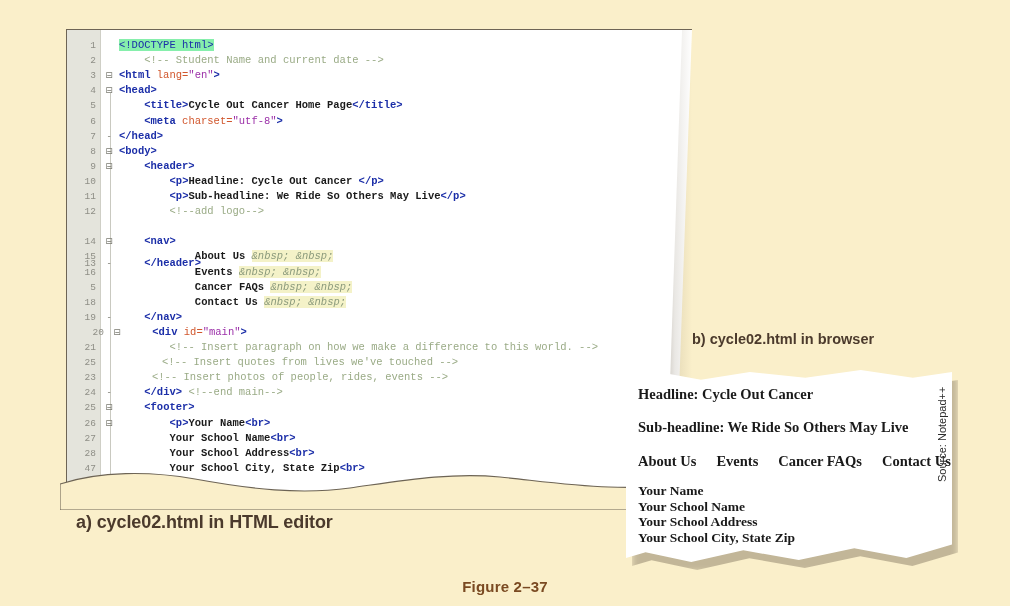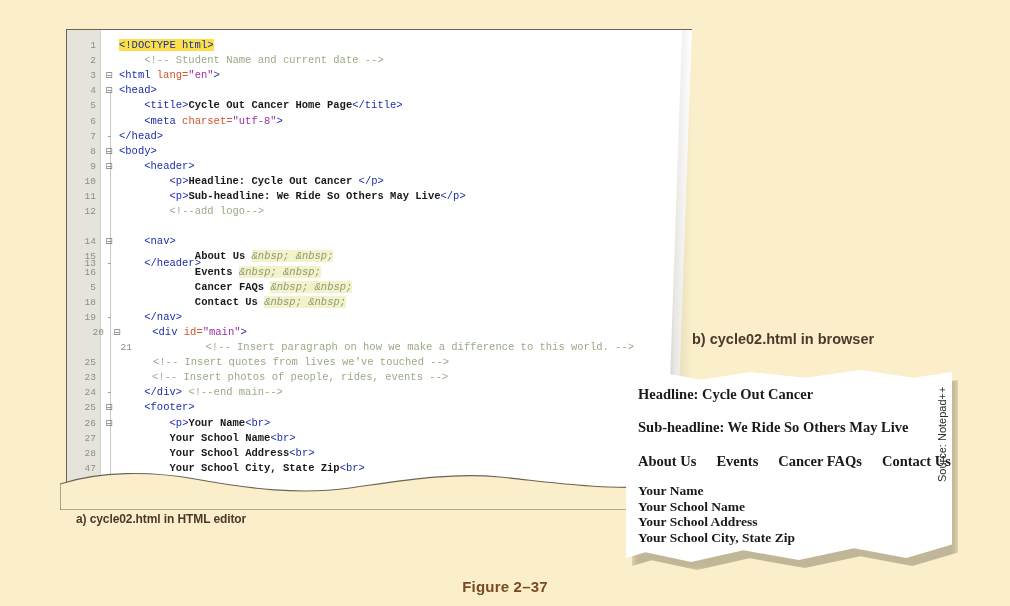--- a/index.html
+++ b/index.html
@@ -100,27 +100,27 @@
     font-size: 9px;
     line-height: 15.1px;
     font-family: "DejaVu Sans", sans-serif;
   }
   .codetext {
     position: absolute;
     left: 53px;
     top: 0;
     line-height: 15.1px;
   }
-  .tag      { color: #1b2ea8; }
+  .tag      { color: #1b2ea8; font-weight: bold; }
   .attr     { color: #d1562c; }
   .val      { color: #9b2fa8; }
   .comment  { color: #9aab86; }
   .txt      { color: #1a1a1a; font-weight: bold; }
   .ent      { color: #8b9a7c; font-style: italic; background: #f4f2c8; }
-  .sel      { background: #fde047; color: #1b2ea8; }
+  .sel      { background: #86efac; color: #1b2ea8; }
 
   
   #editor-tear {
     position: absolute;
     left: 60px;
     top: 470px;
     width: 640px;
     height: 40px;
     pointer-events: none;
   }
@@ -184,21 +184,21 @@
     font-weight: bold;
     line-height: 15.5px;
     margin: 0;
   }
 
   
   #caption-a {
     position: absolute;
     left: 76px;
     top: 512px;
-    font-size: 12px;
+    font-size: 18px;
     font-weight: bold;
     color: #4b3a2c;
     letter-spacing: -0.1px;
   }
   #caption-b {
     position: absolute;
     left: 692px;
     top: 330px;
     width: 190px;
     font-size: 14.5px;
@@ -251,22 +251,22 @@
       <div class="code-row" style="top: 160px;"><span class="ln">11</span><span class="codetext" style="left: 103.56px;"><span class="tag">&lt;p&gt;</span><span class="txt">Sub-headline: We Ride So Others May Live</span><span class="tag">&lt;/p&gt;</span></span></div>
       <div class="code-row" style="top: 175.1px;"><span class="ln">12</span><span class="codetext" style="left: 103.56px;"><span class="comment">&lt;!--add logo--&gt;</span></span></div>
       <div class="code-row" style="top: 190.2px; margin-top: 37px;"><span class="ln">13</span><span class="fold">-</span><span class="codetext" style="left: 78.28px;"><span class="tag">&lt;/header&gt;</span></span></div>
       <div class="code-row" style="top: 205.3px;"><span class="ln">14</span><span class="fold">⊟</span><span class="codetext" style="left: 78.28px;"><span class="tag">&lt;nav&gt;</span></span></div>
       <div class="code-row" style="top: 220.4px;"><span class="ln">15</span><span class="codetext" style="left: 128.84px;"><span class="txt">About Us </span><span class="ent">&amp;nbsp; &amp;nbsp;</span></span></div>
       <div class="code-row" style="top: 235.5px;"><span class="ln">16</span><span class="codetext" style="left: 128.84px;"><span class="txt">Events </span><span class="ent">&amp;nbsp; &amp;nbsp;</span></span></div>
       <div class="code-row" style="top: 250.6px;"><span class="ln">5</span><span class="codetext" style="left: 128.84px;"><span class="txt">Cancer FAQs </span><span class="ent">&amp;nbsp; &amp;nbsp;</span></span></div>
       <div class="code-row" style="top: 265.7px;"><span class="ln">18</span><span class="codetext" style="left: 128.84px;"><span class="txt">Contact Us </span><span class="ent">&amp;nbsp; &amp;nbsp;</span></span></div>
       <div class="code-row" style="top: 280.8px;"><span class="ln">19</span><span class="fold">-</span><span class="codetext" style="left: 78.28px;"><span class="tag">&lt;/nav&gt;</span></span></div>
       <div class="code-row" style="top: 295.9px; margin-left: 8px;"><span class="ln">20</span><span class="fold">⊟</span><span class="codetext" style="left: 78.28px;"><span class="tag">&lt;div </span><span class="attr">id=</span><span class="val">"main"</span><span class="tag">&gt;</span></span></div>
-      <div class="code-row" style="top: 311px; margin-left: 36px;"><span class="ln">21</span><span class="codetext" style="left: 103.56px;"><span class="comment">&lt;!-- Insert paragraph on how we make a difference to this world. --&gt;</span></span></div>
-      <div class="code-row" style="top: 326.1px;"><span class="ln">25</span><span class="codetext" style="left: 87px;"><span class="comment">&lt;!-- Insert quotes from lives we've touched --&gt;</span></span></div>
+      <div class="code-row" style="top: 311px;"><span class="ln">21</span><span class="codetext" style="left: 103.56px;"><span class="comment">&lt;!-- Insert paragraph on how we make a difference to this world. --&gt;</span></span></div>
+      <div class="code-row" style="top: 326.1px;"><span class="ln">25</span><span class="codetext" style="left: 96px;"><span class="comment">&lt;!-- Insert quotes from lives we've touched --&gt;</span></span></div>
       <div class="code-row" style="top: 341.2px;"><span class="ln">23</span><span class="codetext" style="left: 86px;"><span class="comment">&lt;!-- Insert photos of people, rides, events --&gt;</span></span></div>
       <div class="code-row" style="top: 356.3px;"><span class="ln">24</span><span class="fold">-</span><span class="codetext" style="left: 78.28px;"><span class="tag">&lt;/div&gt; </span><span class="comment">&lt;!--end main--&gt;</span></span></div>
       <div class="code-row" style="top: 371.4px;"><span class="ln">25</span><span class="fold">⊟</span><span class="codetext" style="left: 78.28px;"><span class="tag">&lt;footer&gt;</span></span></div>
       <div class="code-row" style="top: 386.5px;"><span class="ln">26</span><span class="fold">⊟</span><span class="codetext" style="left: 103.56px;"><span class="tag">&lt;p&gt;</span><span class="txt">Your Name</span><span class="tag">&lt;br&gt;</span></span></div>
       <div class="code-row" style="top: 401.6px;"><span class="ln">27</span><span class="codetext" style="left: 103.56px;"><span class="txt">Your School Name</span><span class="tag">&lt;br&gt;</span></span></div>
       <div class="code-row" style="top: 416.7px;"><span class="ln">28</span><span class="codetext" style="left: 103.56px;"><span class="txt">Your School Address</span><span class="tag">&lt;br&gt;</span></span></div>
       <div class="code-row" style="top: 431.8px;"><span class="ln">47</span><span class="codetext" style="left: 103.56px;"><span class="txt">Your School City, State Zip</span><span class="tag">&lt;br&gt;</span></span></div>
       <div class="code-row" style="top: 446.9px;"><span class="ln">30</span><span class="fold">-</span><span class="codetext" style="left: 103.56px;"><span class="tag">&lt;/p&gt;</span></span></div>
       <div class="code-row" style="top: 462px;"><span class="ln">31</span><span class="codetext" style="left: 103.56px;"><span class="comment">&lt;!--Call-to-Action: Links to Facebook, Twitter--&gt;</span></span></div>
     </div>

